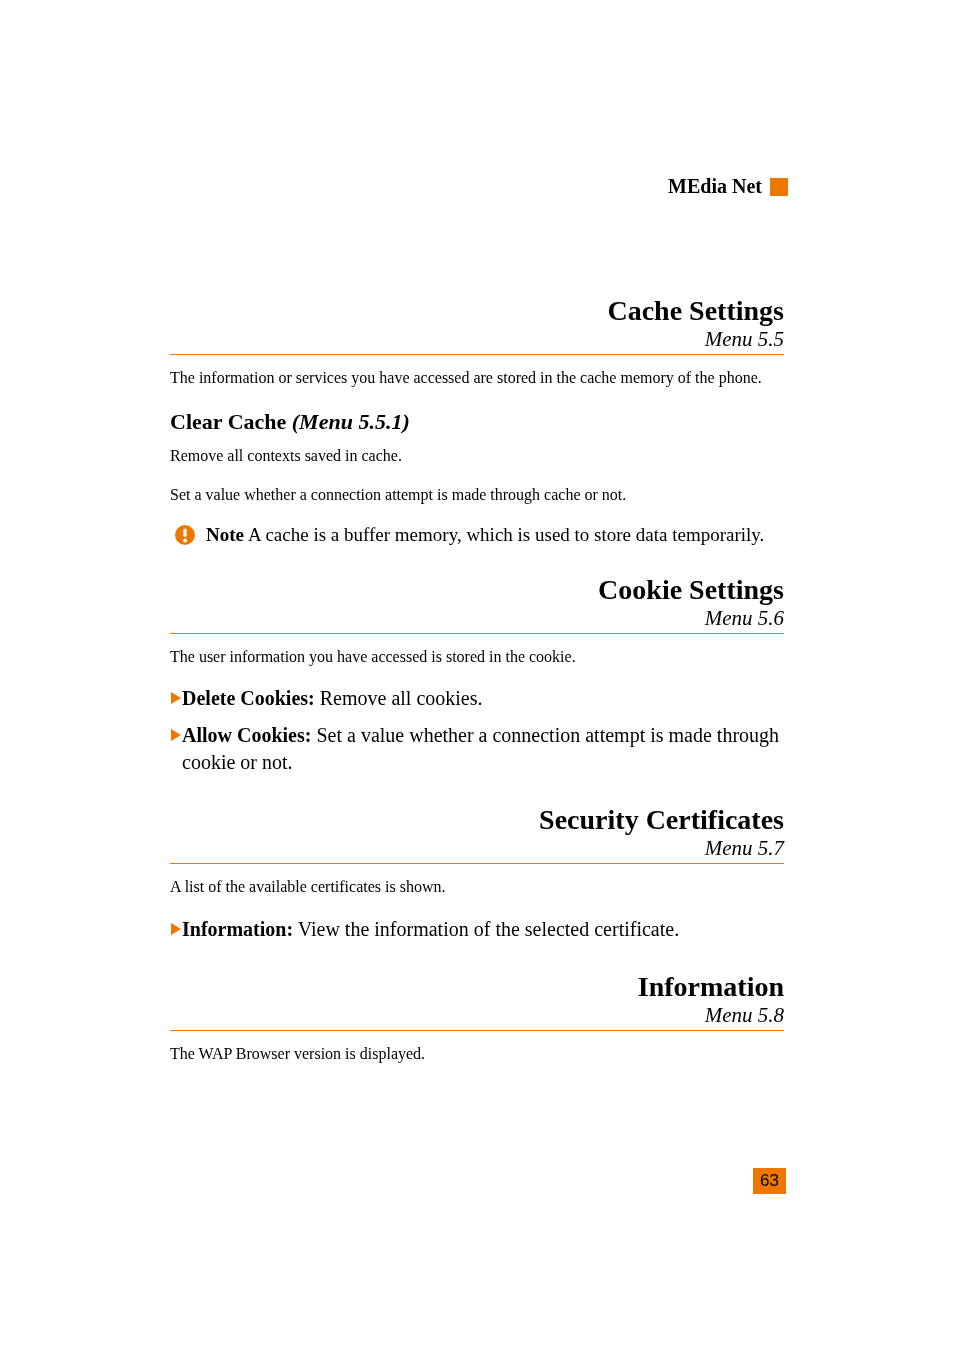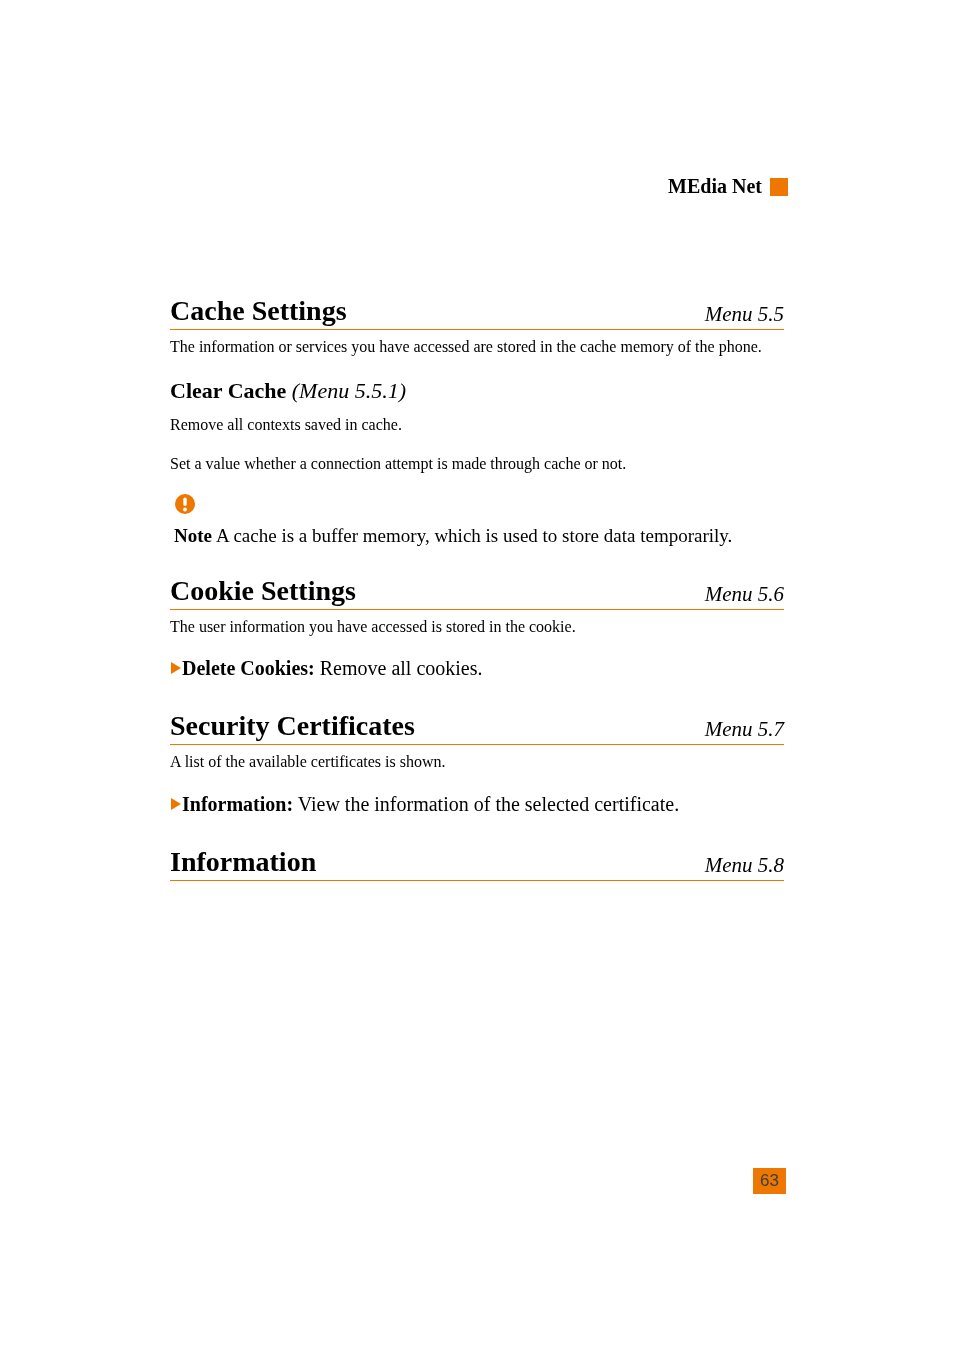--- a/index.html
+++ b/index.html
@@ -33,22 +33,23 @@
     }
     .content-area {
       margin-top: 125px;
     }
     .section-heading {
       display: flex;
       justify-content: space-between;
       align-items: flex-end;
       border-bottom: 1px solid #ee7700;
       padding-bottom: 2px;
-      margin-bottom: 6px;
+      margin-bottom: 12px;
       margin-top: 28px;
+      flex-direction: column;
     }
     .section-heading.first { margin-top: 0; }
     .section-title {
       font-size: 28px;
       font-weight: bold;
       font-family: 'Times New Roman', Georgia, serif;
     }
     .menu-ref {
       font-size: 21px;
       font-style: italic;
@@ -65,30 +66,29 @@
       margin-bottom: 10px;
       margin-top: 20px;
       font-family: 'Times New Roman', Georgia, serif;
     }
     .sub-heading-title {
       font-weight: bold;
       margin-top: 28px;
     }
     .sub-heading-ref {
       font-style: italic;
-      font-weight: normal;
+      font-weight: bold;
     }
     .note-box {
       display: flex;
       align-items: flex-start;
       gap: 10px;
       margin-top: 12px;
       margin-bottom: 14px;
       padding-left: 4px;
-      flex-direction: column;
     }
     .note-icon {
       width: 22px;
       height: 22px;
       flex-shrink: 0;
     }
     .note-label {
       font-weight: bold;
       font-size: 19px;
       font-family: 'Times New Roman', Georgia, serif;
@@ -121,21 +121,21 @@
       flex: 1;
     }
     .bullet-label {
       font-weight: bold;
     }
     .page-number-box {
       position: absolute;
       bottom: 165px;
       right: 168px;
       background: #ee7700;
-      color: #404040;
+      color: #000000;
       font-size: 17px;
       padding: 3px 7px;
       font-family: Arial, sans-serif;
     }
   </style>
 </head>
 <body>
 
 <div class="header-area">
   <span class="header-text">MEdia Net</span>
@@ -176,20 +176,28 @@
       <span class="menu-ref">Menu 5.6</span>
     </div>
     <p class="body-text">The user information you have accessed is stored in the cookie.</p>
     <ul class="bullet-list">
       <li class="bullet-item">
         <svg class="bullet-arrow" viewBox="0 0 12 14">
             <polygon points="1,1 11,7 1,13" fill="#ee7700"></polygon>
           </svg>
         <div class="bullet-content">
           <span class="bullet-label">Delete Cookies:</span><span> Remove all cookies.</span>
+        </div>
+      </li>
+      <li class="bullet-item">
+        <svg class="bullet-arrow" viewBox="0 0 12 14">
+            <polygon points="1,1 11,7 1,13" fill="#ee7700"></polygon>
+          </svg>
+        <div class="bullet-content">
+          <span class="bullet-label">Allow Cookies:</span><span> Set a value whether a connection attempt is made through cookie or not.</span>
         </div>
       </li>
     </ul>
 
     <div class="section-heading">
       <span class="section-title">Security Certificates</span>
       <span class="menu-ref">Menu 5.7</span>
     </div>
     <p class="body-text">A list of the available certificates is shown.</p>
     <ul class="bullet-list">
@@ -200,17 +208,18 @@
         <div class="bullet-content">
           <span class="bullet-label">Information:</span><span> View the information of the selected certificate.</span>
         </div>
       </li>
     </ul>
 
     <div class="section-heading">
       <span class="section-title">Information</span>
       <span class="menu-ref">Menu 5.8</span>
     </div>
+    <p class="body-text">The WAP Browser version is displayed.</p>
 
   </div>
 </div>
 
 <div class="page-number-box">63</div>
 
 </body></html>

